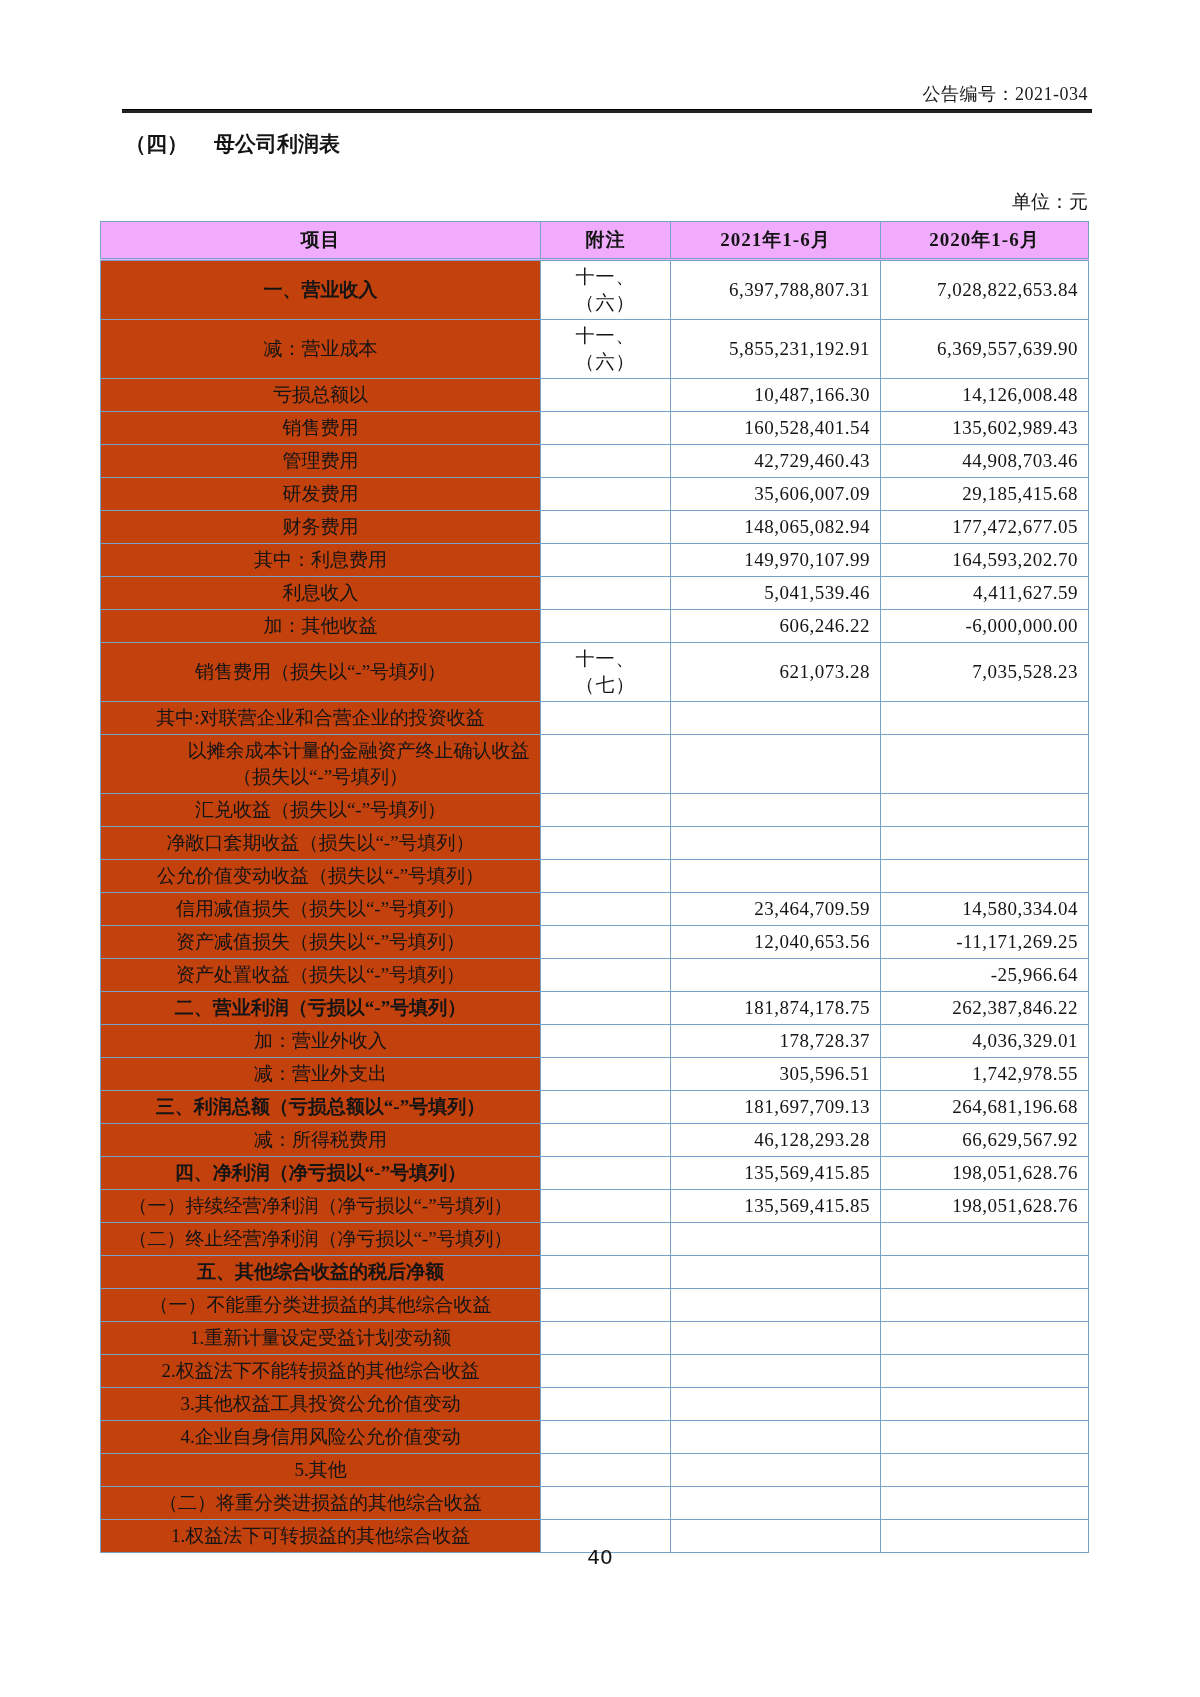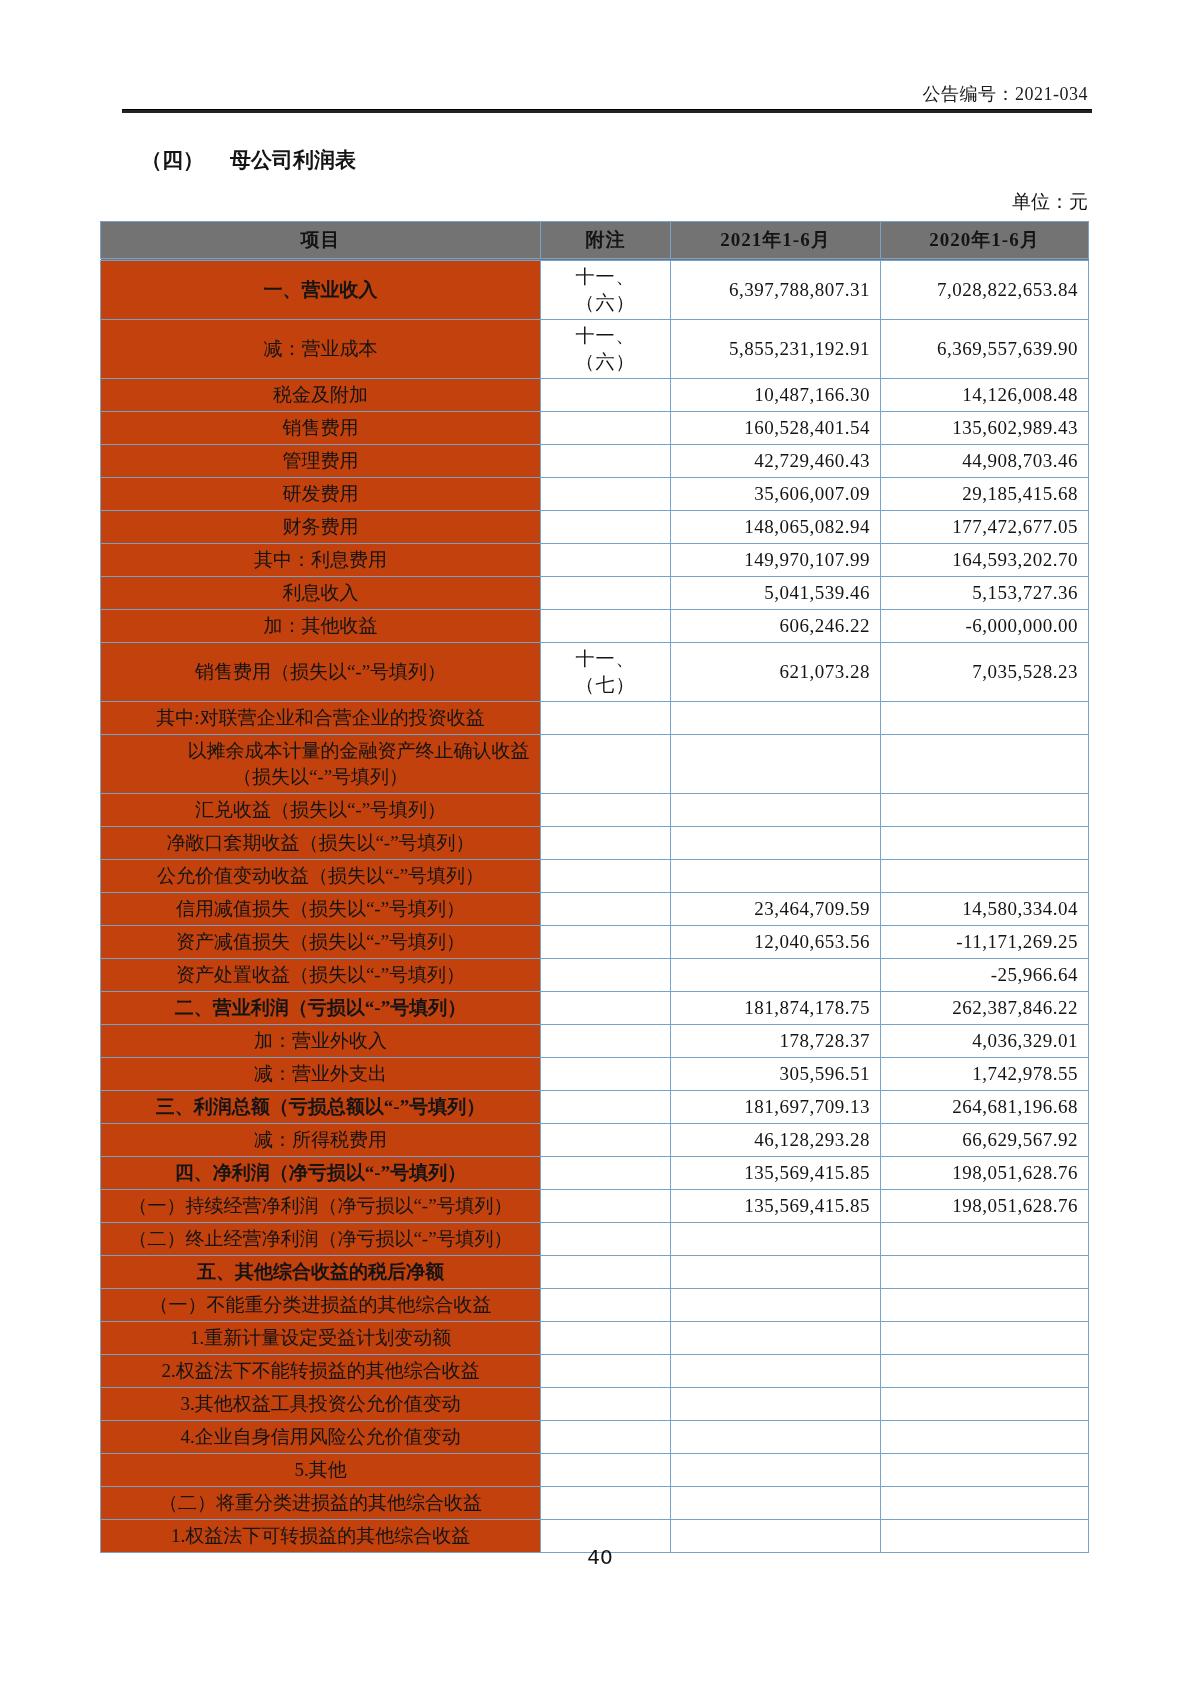--- a/index.html
+++ b/index.html
@@ -20,21 +20,21 @@
     position:absolute;top:82px;right:112px;
     font-size:18px;letter-spacing:0.5px;color:#1a1a1a;
   }
   .header-rule{
     position:absolute;top:109px;left:122px;width:970px;height:3px;
     background:#222222;border-top:1px solid #000;
   }
   
   .doc-title{
     position:absolute;top:130px;left:125px;
-    font-size:21px;font-weight:bold;margin:16px;
+    font-size:21px;font-weight:bold;margin:0;
   }
   .doc-title .t-num{margin-right:26px;}
   
   .unit-label{
     position:absolute;top:189px;right:112px;
     font-size:19px;
   }
   
   table.fin-table{
     position:absolute;top:221px;left:100px;
@@ -43,21 +43,21 @@
     table-layout:fixed;
     font-size:19px;
   }
   .fin-table th,.fin-table td{
     border:1px solid #78a3c8;
     vertical-align:middle;
     line-height:26px;
     padding:3px 8px;
   }
   .fin-table th{
-    background:#737373;
+    background:#f0abfc;
     font-weight:bold;
     text-align:center;
     height:30px;
     border-bottom:3px double #78a3c8;
     letter-spacing:1px;
   }
   .fin-table td.c-item{
     background:#c2410c;
     text-align:center;
   }
@@ -123,21 +123,21 @@
           <td class="c-num">6,397,788,807.31</td>
           <td class="c-num">7,028,822,653.84</td>
         </tr>
         <tr>
           <td class="c-item ind-0">减：营业成本</td>
           <td class="c-note">十一、（六）</td>
           <td class="c-num">5,855,231,192.91</td>
           <td class="c-num">6,369,557,639.90</td>
         </tr>
         <tr>
-          <td class="c-item ind-1">税金及附加</td>
+          <td class="c-item ind-1">亏损总额以</td>
           <td class="c-note"></td>
           <td class="c-num">10,487,166.30</td>
           <td class="c-num">14,126,008.48</td>
         </tr>
         <tr>
           <td class="c-item ind-1">销售费用</td>
           <td class="c-note"></td>
           <td class="c-num">160,528,401.54</td>
           <td class="c-num">135,602,989.43</td>
         </tr>
@@ -162,21 +162,21 @@
         <tr>
           <td class="c-item ind-1">其中：利息费用</td>
           <td class="c-note"></td>
           <td class="c-num">149,970,107.99</td>
           <td class="c-num">164,593,202.70</td>
         </tr>
         <tr>
           <td class="c-item ind-2">利息收入</td>
           <td class="c-note"></td>
           <td class="c-num">5,041,539.46</td>
-          <td class="c-num">5,153,727.36</td>
+          <td class="c-num">4,411,627.59</td>
         </tr>
         <tr>
           <td class="c-item ind-0">加：其他收益</td>
           <td class="c-note"></td>
           <td class="c-num">606,246.22</td>
           <td class="c-num">-6,000,000.00</td>
         </tr>
         <tr>
           <td class="c-item ind-1">销售费用（损失以“-”号填列）</td>
           <td class="c-note">十一、（七）</td>

